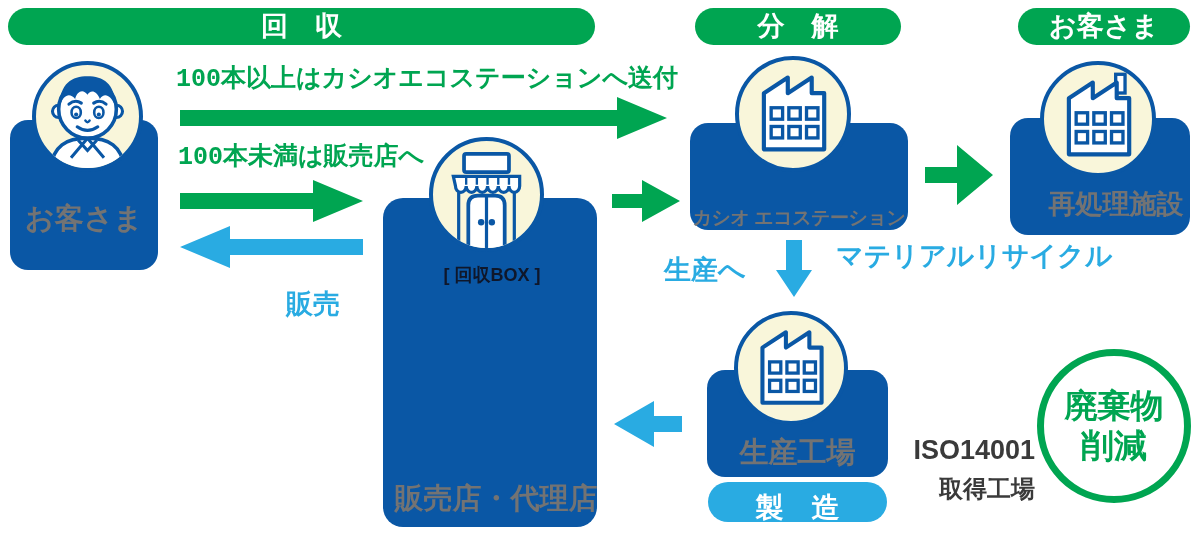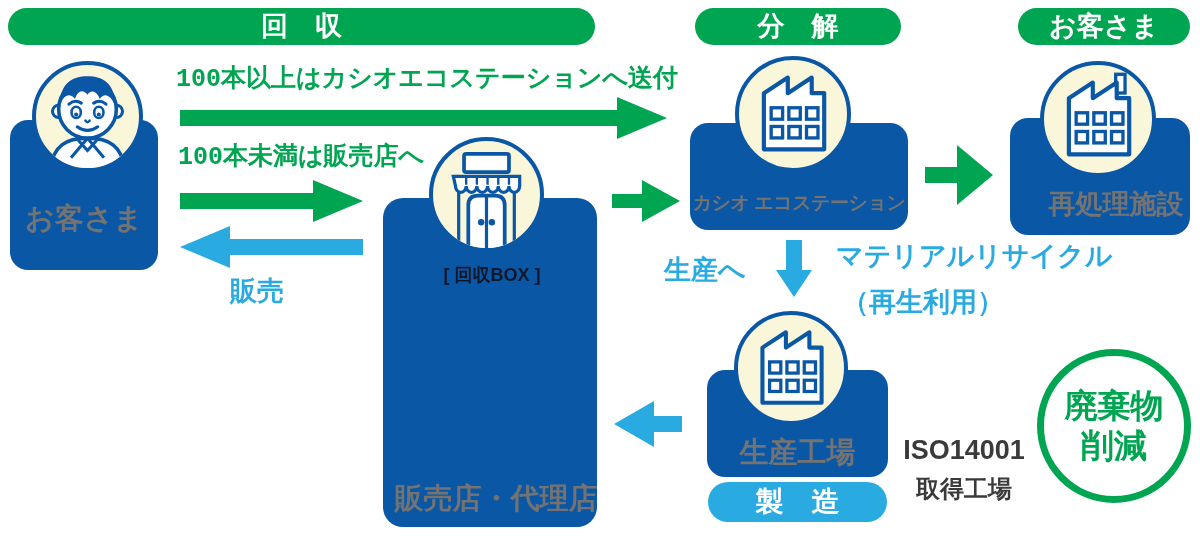--- a/index.html
+++ b/index.html
@@ -10,36 +10,36 @@
     --yellow:#f0e54d;
     --dark:#3a3a3a;
   }
   *{margin:0;padding:0;box-sizing:border-box;}
   body{background:#fff;font-family:"Liberation Sans","DejaVu Sans",sans-serif;}
   #stage{position:relative;width:1200px;height:540px;background:#ffffff;overflow:hidden;}
 
   .pill{position:absolute;height:37px;background:var(--green);border-radius:19px;
         color:#fff;font-weight:bold;font-size:27px;display:flex;align-items:center;
         justify-content:center;line-height:1;}
-  .pill.cyan{background:var(--cyan);}
+  .pill.cyan{background:var(--cyan);align-items:flex-end;}
 
   .node-box{position:absolute;background:var(--blue);border-radius:20px;}
 
   .icon-circle{position:absolute;background:var(--cream);border:4px solid var(--blue);
         border-radius:50%;overflow:hidden;display:flex;align-items:center;justify-content:center;}
 
   .node-label{position:absolute;color:#737373;font-weight:bold;text-align:center;line-height:1.1;}
 
   .flow-text{position:absolute;font-weight:bold;white-space:nowrap;line-height:1.15;}
   .flow-text.green{color:var(--green);font-size:25px;font-family:Liberation Mono, monospace;}
   .flow-text.cyan{color:var(--cyan);font-size:27px;}
 
   .arrow{position:absolute;}
 
-  .iso-note{position:absolute;color:var(--dark);font-weight:bold;text-align:center;line-height:1.0;}
+  .iso-note{position:absolute;color:var(--dark);font-weight:bold;text-align:right;line-height:1.0;}
   .iso-note .l1{font-size:27px;}
   .iso-note .l2{font-size:24px;margin-top:13px;}
 
   .waste-circle{position:absolute;width:154px;height:154px;border:7px solid var(--green);
         border-radius:50%;background:#fff;color:var(--green);font-weight:bold;font-size:33px;
         display:flex;flex-direction:column;align-items:center;justify-content:center;
         text-align:center;line-height:1.22;}
 </style>
 </head>
 <body>
@@ -106,21 +106,21 @@
     <svg width="104" height="104" viewBox="0 0 100 100">
       <path d="M22,84 V30 L45,15 V30 L68,15 V30 H80 V84 Z" fill="#fff" stroke="#0a57a5" stroke-width="4" stroke-linejoin="round"></path>
       <rect x="29" y="44" width="11" height="11" fill="none" stroke="#0a57a5" stroke-width="3.2"></rect>
       <rect x="46" y="44" width="11" height="11" fill="none" stroke="#0a57a5" stroke-width="3.2"></rect>
       <rect x="63" y="44" width="11" height="11" fill="none" stroke="#0a57a5" stroke-width="3.2"></rect>
       <rect x="29" y="62" width="11" height="11" fill="none" stroke="#0a57a5" stroke-width="3.2"></rect>
       <rect x="46" y="62" width="11" height="11" fill="none" stroke="#0a57a5" stroke-width="3.2"></rect>
       <rect x="63" y="62" width="11" height="11" fill="none" stroke="#0a57a5" stroke-width="3.2"></rect>
     </svg>
   </div>
-  <div class="node-label" style="left:690px;top:193px;width:218px;font-size:19px;letter-spacing:-0.5px;">カシオ エコステーション</div>
+  <div class="node-label" style="left:690px;top:208px;width:218px;font-size:19px;letter-spacing:-0.5px;">カシオ エコステーション</div>
 
   <div class="icon-circle" style="left:1040px;top:61px;width:116px;height:116px;">
     <svg width="104" height="104" viewBox="0 0 100 100">
       <rect x="67" y="7" width="9" height="18" fill="#fff" stroke="#0a57a5" stroke-width="3.2"></rect>
       <path d="M22,84 V30 L45,15 V30 L68,15 V30 H80 V84 Z" fill="#fff" stroke="#0a57a5" stroke-width="4" stroke-linejoin="round"></path>
       <rect x="29" y="44" width="11" height="11" fill="none" stroke="#0a57a5" stroke-width="3.2"></rect>
       <rect x="46" y="44" width="11" height="11" fill="none" stroke="#0a57a5" stroke-width="3.2"></rect>
       <rect x="63" y="44" width="11" height="11" fill="none" stroke="#0a57a5" stroke-width="3.2"></rect>
       <rect x="29" y="62" width="11" height="11" fill="none" stroke="#0a57a5" stroke-width="3.2"></rect>
       <rect x="46" y="62" width="11" height="11" fill="none" stroke="#0a57a5" stroke-width="3.2"></rect>
@@ -137,24 +137,23 @@
       <rect x="63" y="44" width="11" height="11" fill="none" stroke="#0a57a5" stroke-width="3.2"></rect>
       <rect x="29" y="62" width="11" height="11" fill="none" stroke="#0a57a5" stroke-width="3.2"></rect>
       <rect x="46" y="62" width="11" height="11" fill="none" stroke="#0a57a5" stroke-width="3.2"></rect>
       <rect x="63" y="62" width="11" height="11" fill="none" stroke="#0a57a5" stroke-width="3.2"></rect>
     </svg>
   </div>
   <div class="node-label" style="left:707px;top:437px;width:181px;font-size:29px;">生産工場</div>
 
   <div class="flow-text green" style="left:176px;top:66px;">100本以上はカシオエコステーションへ送付</div>
   <div class="flow-text green" style="left:178px;top:144px;">100本未満は販売店へ</div>
-  <div class="flow-text cyan" style="left:230px;top:276px;width:110px;text-align:left;">販売</div>
+  <div class="flow-text cyan" style="left:230px;top:289px;width:110px;text-align:right;">販売</div>
   <div class="flow-text cyan" style="left:664px;top:255px;">生産へ</div>
   <div class="flow-text cyan" style="left:836px;top:241px;">マテリアルリサイクル</div>
-  <div class="flow-text cyan" style="left:842px;top:287px;">（再生利用）</div>
 
   <svg class="arrow" style="left:180px;top:97px;" width="487" height="42">
     <polygon points="0,13 437,13 437,0 487,21 437,42 437,29 0,29" fill="#00a551"></polygon>
   </svg>
   <svg class="arrow" style="left:180px;top:180px;" width="183" height="42">
     <polygon points="0,13 133,13 133,0 183,21 133,42 133,29 0,29" fill="#00a551"></polygon>
   </svg>
   <svg class="arrow" style="left:180px;top:226px;" width="183" height="42">
     <polygon points="183,13 50,13 50,0 0,21 50,42 50,29 183,29" fill="#29abe2"></polygon>
   </svg>

